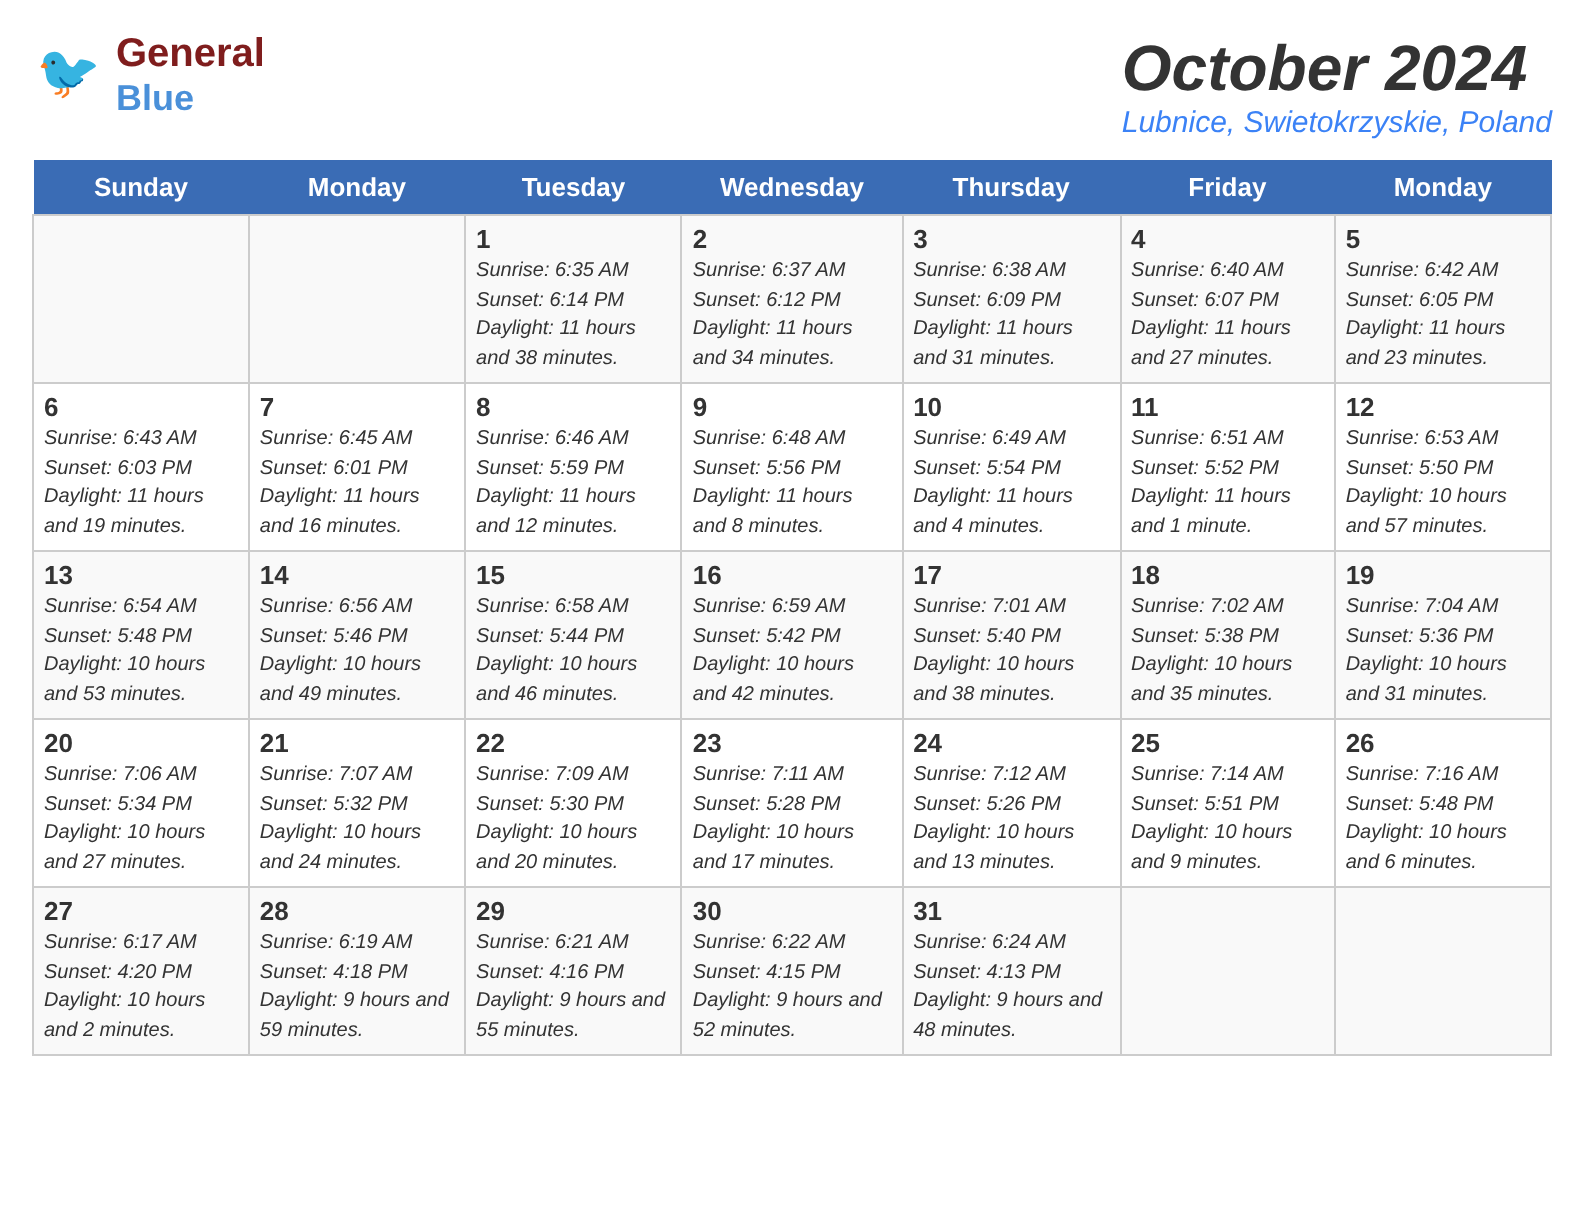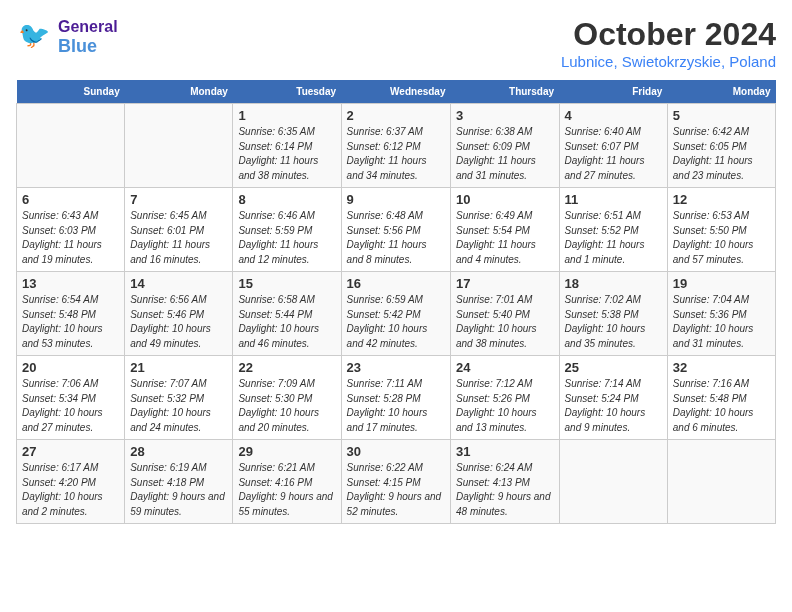--- a/index.html
+++ b/index.html
@@ -15,52 +15,53 @@
       justify-content: space-between;
       align-items: flex-start;
       margin-bottom: 10px;
     }
     .logo {
       display: flex;
       align-items: center;
       gap: 4px;
     }
     .logo-text-general {
-      font-size: 16px;
-      font-weight: bold;
-      color: #4c1d95;
+      font-size: 20px;
+      font-weight: bold;
+      color: #7f1d1d;
     }
     .logo-text-blue {
       font-size: 18px;
       font-weight: bold;
       color: #4a90d9;
     }
     .title-block {
-      text-align: right;
+      text-align: left;
+      font-style: italic;
     }
     .main-title {
       font-size: 32px;
       font-weight: bold;
       color: #333;
     }
     .sub-title {
       font-size: 15px;
       color: #3b82f6;
     }
     table {
       width: 100%;
       border-collapse: collapse;
       font-size: 11px;
     }
     thead tr th {
       background-color: #3a6cb5;
       color: #fff;
       padding: 6px 5px;
-      text-align: right;
-      font-size: 10px;
+      text-align: center;
+      font-size: 13px;
       font-weight: bold;
     }
     tbody tr td {
       border: 1px solid #ccc;
       vertical-align: top;
       padding: 4px 5px;
       height: 80px;
       width: 113px;
       color: #333;
     }
@@ -269,25 +270,25 @@
         </td>
         <td>
           <span class="day-num">24</span>
           <div class="day-info">Sunrise: 7:12 AM
 Sunset: 5:26 PM
 Daylight: 10 hours and 13 minutes.</div>
         </td>
         <td>
           <span class="day-num">25</span>
           <div class="day-info">Sunrise: 7:14 AM
-Sunset: 5:24 PM
+Sunset: 5:51 PM
 Daylight: 10 hours and 9 minutes.</div>
         </td>
         <td>
-          <span class="day-num">32</span>
+          <span class="day-num">26</span>
           <div class="day-info">Sunrise: 7:16 AM
 Sunset: 5:48 PM
 Daylight: 10 hours and 6 minutes.</div>
         </td>
       </tr>
       <tr>
         <td>
           <span class="day-num">27</span>
           <div class="day-info">Sunrise: 6:17 AM
 Sunset: 4:20 PM

